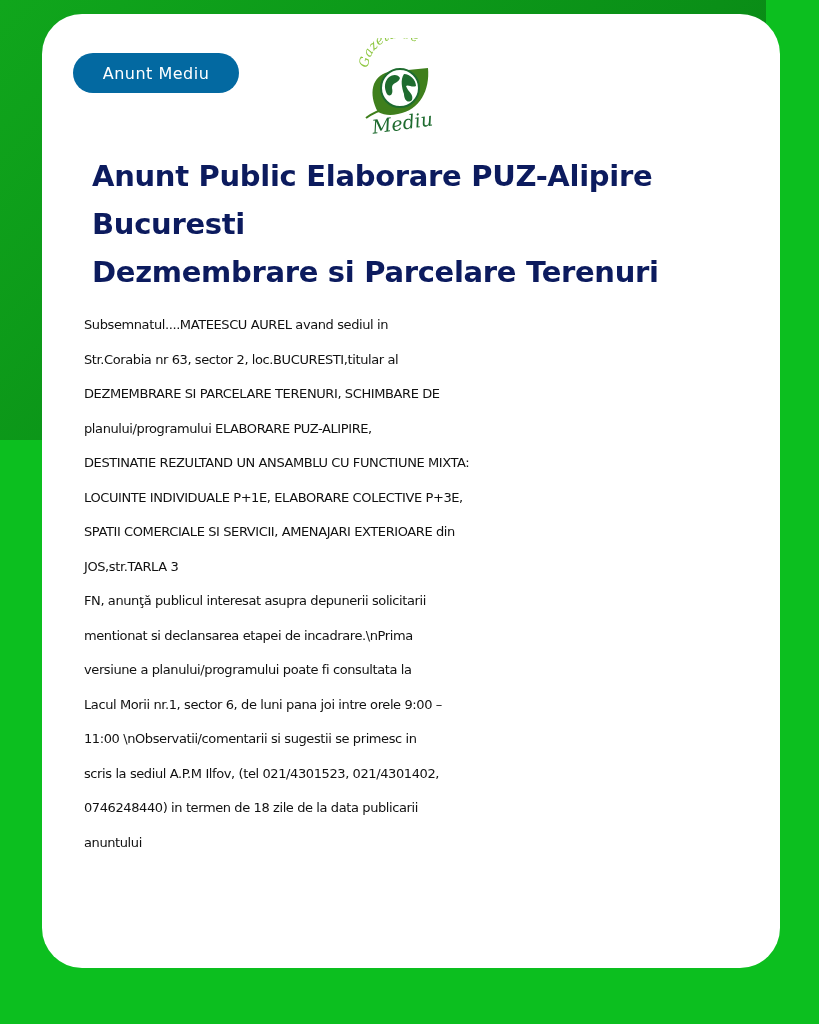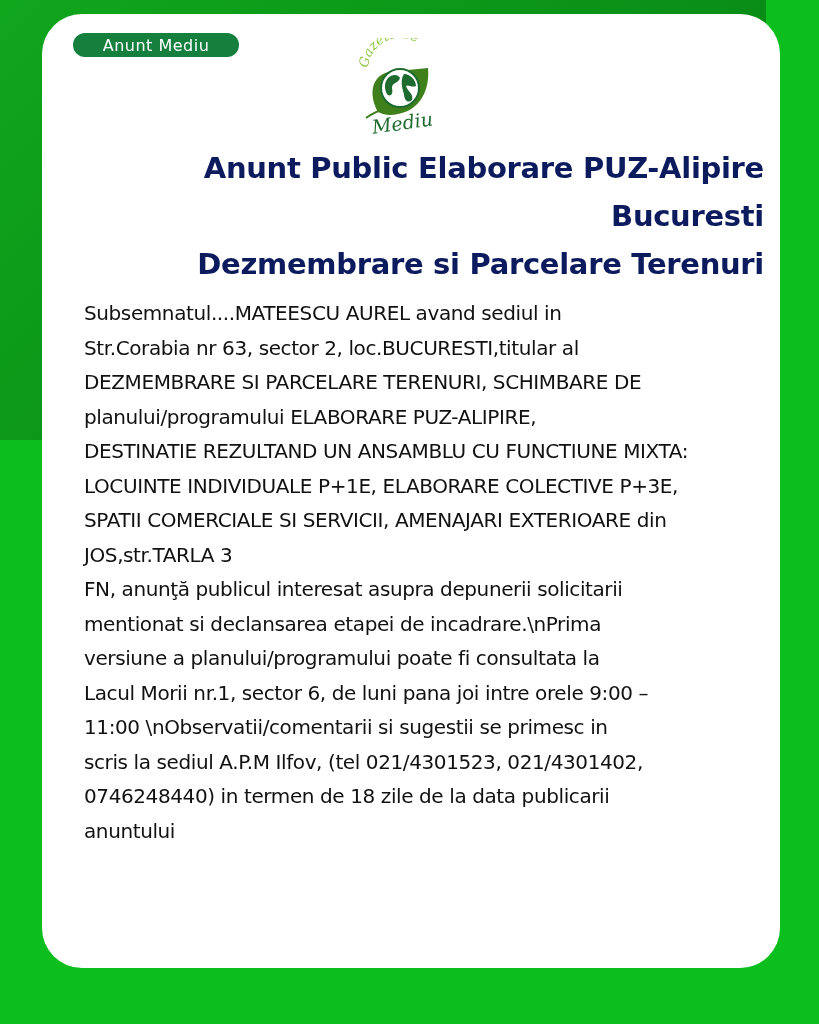--- a/index.html
+++ b/index.html
@@ -10,38 +10,38 @@
   }
   .bg-dark {
     position: absolute; left: 0; top: 0; width: 766px; height: 440px;
     background: linear-gradient(135deg, #10a61c 0%, #0a8f17 60%, #077a12 100%);
   }
   .card {
     position: absolute; left: 42px; top: 14px; width: 738px; height: 954px;
     background: #ffffff; border-radius: 40px; overflow: hidden;
   }
   .badge {
-    position: absolute; left: 31px; top: 19px; width: 166px; height: 24px;
-    background: #15803d; color: #ffffff; border-radius: 20px;
+    position: absolute; left: 31px; top: 39px; width: 166px; height: 40px;
+    background: #0369a1; color: #ffffff; border-radius: 20px;
     display: flex; align-items: center; justify-content: center;
     font-family: "DejaVu Sans", sans-serif; font-size: 16px; letter-spacing: 0.5px;
   }
   .logo {
     position: absolute; left: 316px; top: 24px; width: 84px; height: 96px;
   }
   .title {
     position: absolute; left: 42px; top: 130px; width: 680px;
-    margin: 0; color: #0c1b5e;
+    margin: 8px; color: #0c1b5e;
     font-family: "DejaVu Sans", sans-serif; font-weight: bold;
-    font-size: 29px; line-height: 48px; letter-spacing: -0.3px; text-align: right;
+    font-size: 29px; line-height: 48px; letter-spacing: -0.3px;
   }
   .body-text {
-    position: absolute; left: 42px; top: 282px; width: 654px;
+    position: absolute; left: 42px; top: 294px; width: 654px;
     color: #111111; font-family: "DejaVu Sans", sans-serif;
-    font-size: 20px; line-height: 34.5px; letter-spacing: -0.4px;
+    font-size: 13px; line-height: 34.5px; letter-spacing: -0.4px;
     white-space: nowrap;
   }
   .body-text .line { display: block; height: 34.5px; }
 </style>
 </head>
 <body>
 
 <div class="bg-dark"></div>
 
 <div class="card">

